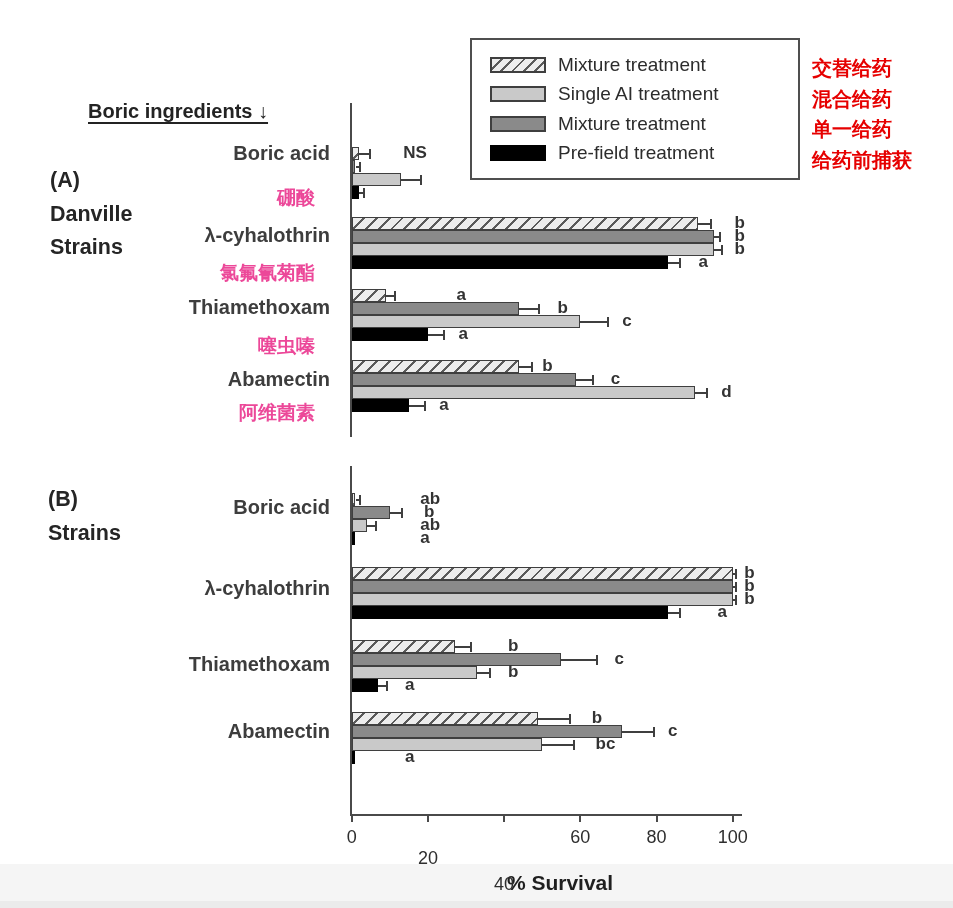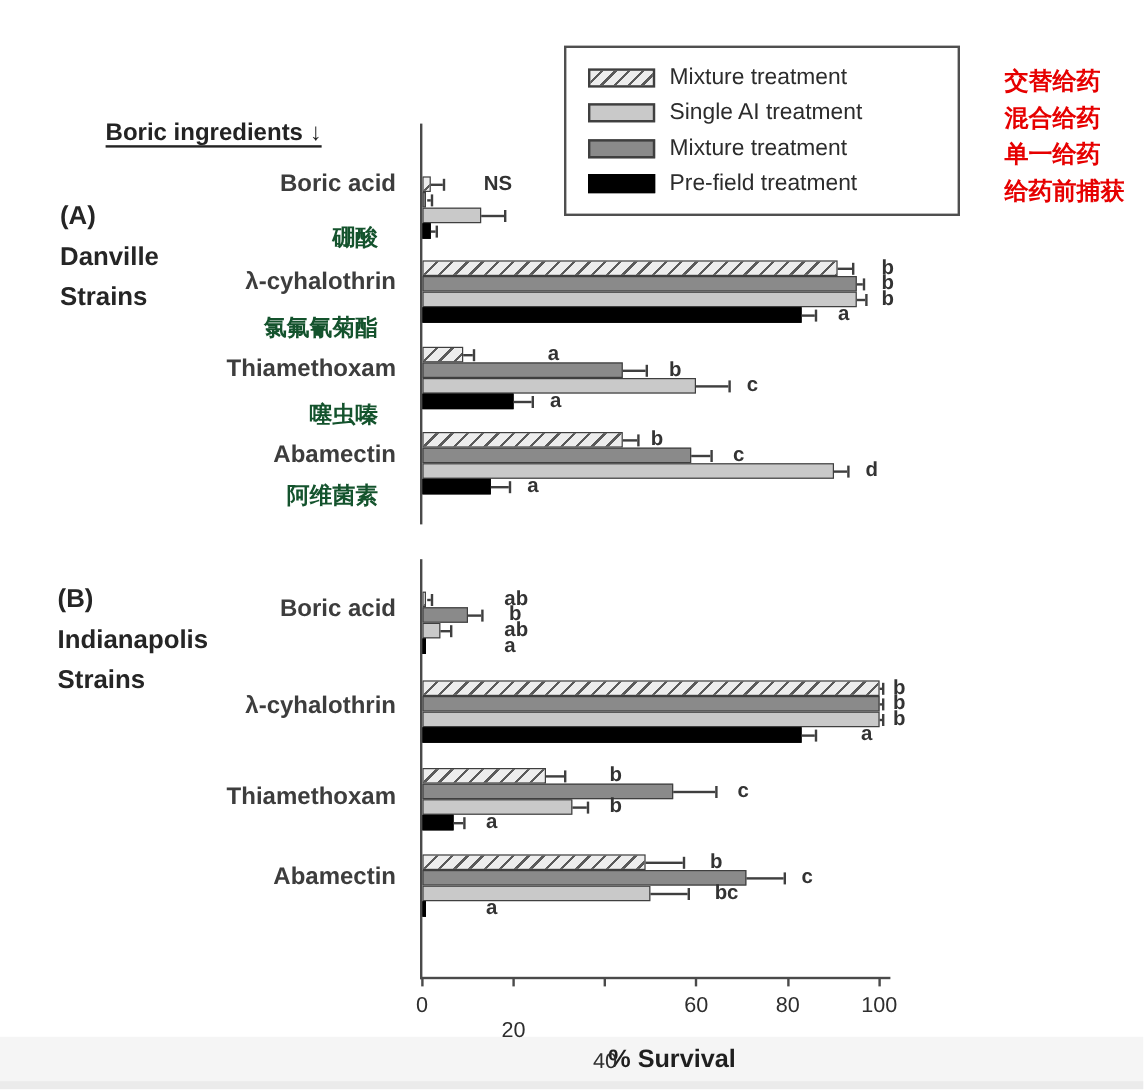--- a/index.html
+++ b/index.html
@@ -16,21 +16,21 @@
           background:#fff;box-sizing:border-box;display:flex;flex-direction:column;
           justify-content:space-evenly;padding:6px 0 6px 18px;}
   .legend-row{display:flex;align-items:center;}
   .swatch{width:56px;height:16px;border:2px solid #3f3f3f;box-sizing:border-box;margin-right:12px;flex:0 0 auto;}
   .sw-rotation{background-color:#ededed;background-image:repeating-linear-gradient(135deg,transparent 0 6px,#5a5a5a 6px 8px);}
   .sw-mixture{background:#8a8a8a;}
   .sw-single{background:#c9c9c9;}
   .sw-prefield{background:#000;border-color:#000;}
   .legend-label{font-size:19px;color:#2c2c2c;white-space:nowrap;}
   .legend-zh{position:absolute;left:812px;top:53px;display:flex;flex-direction:column;}
-  .legend-zh div{height:30.5px;line-height:30.5px;font-size:20px;font-weight:bold;color:#e60000;white-space:nowrap;margin-left:25px;}
+  .legend-zh div{height:30.5px;line-height:30.5px;font-size:20px;font-weight:bold;color:#e60000;white-space:nowrap;}
   
   .panel-label{position:absolute;font-weight:bold;font-size:21.5px;color:#252525;line-height:33.5px;white-space:nowrap;}
   #plA{left:50px;top:164px;}
   #plB{left:48px;top:483px;}
   
   .axis-v{position:absolute;width:2px;background:#4a4a4a;}
   #axA{left:350px;top:103px;height:334px;}
   #axB{left:350px;top:466px;height:350px;}
   .axis-h{position:absolute;left:350px;top:814px;width:392px;height:2px;background:#4a4a4a;}
   .xlabel{position:absolute;left:360px;top:871px;width:400px;text-align:center;
@@ -39,21 +39,21 @@
   #chart-layer{position:absolute;left:0;top:0;width:953px;height:908px;}
   .bar{position:absolute;box-sizing:border-box;border:1px solid #3f3f3f;}
   .bar-rotation{background-color:#ededed;background-image:repeating-linear-gradient(135deg,transparent 0 7px,#5a5a5a 7px 9px);}
   .bar-mixture{background:#8a8a8a;}
   .bar-single{background:#c9c9c9;}
   .bar-prefield{background:#000;border-color:#000;}
   .errline{position:absolute;height:0;border-top:2px solid #3f3f3f;}
   .errcap{position:absolute;width:2px;height:10px;background:#3f3f3f;}
   .sig{position:absolute;font-weight:bold;font-size:17px;color:#333;line-height:20px;white-space:nowrap;}
   .cat{position:absolute;font-weight:bold;font-size:20px;color:#3d3d3d;white-space:nowrap;}
-  .cat-zh{position:absolute;font-weight:bold;font-size:19px;color:#14532d;white-space:nowrap;}
+  .cat-zh{position:absolute;font-weight:bold;font-size:19px;color:#ec4899;white-space:nowrap;}
   .tick{position:absolute;width:2px;height:7px;background:#4a4a4a;}
   .ticklab{position:absolute;width:40px;text-align:center;font-size:18px;color:#2e2e2e;}
 </style>
 </head>
 <body>
 
 <div class="stage">
 
   <div class="footer-band"></div>
   <div class="footer-band2"></div>
@@ -86,21 +86,20 @@
     <div>给药前捕获</div>
   </div>
 
   <div class="panel-label" id="plA">
     <div>(A)</div>
     <div>Danville</div>
     <div>Strains</div>
   </div>
   <div class="panel-label" id="plB">
     <div>(B)</div>
-    <div>Indianapolis</div>
     <div>Strains</div>
   </div>
 
   <div class="axis-v" id="axA"></div>
   <div class="axis-v" id="axB"></div>
   <div class="axis-h"></div>
   <div class="xlabel">% Survival</div>
 
   <div id="chart-layer">
       <div class="cat" style="right: 623px; top: 142px;">Boric acid</div>

